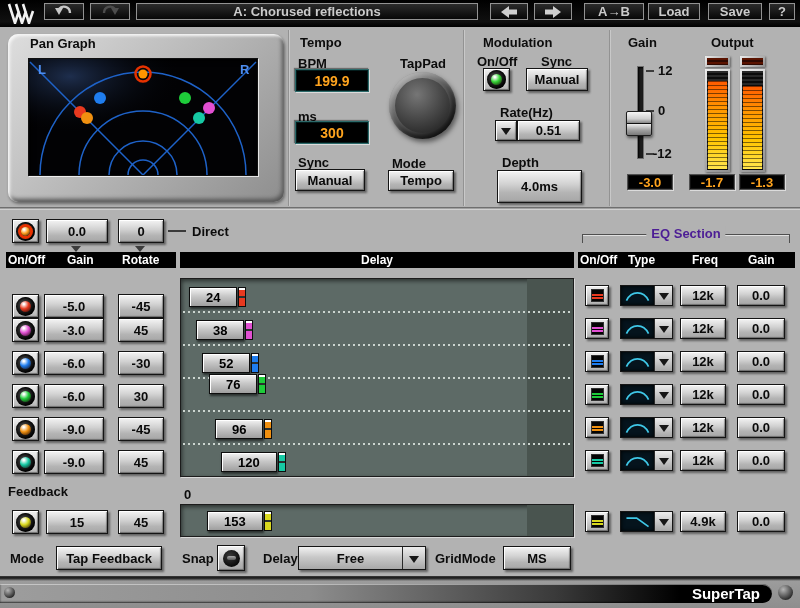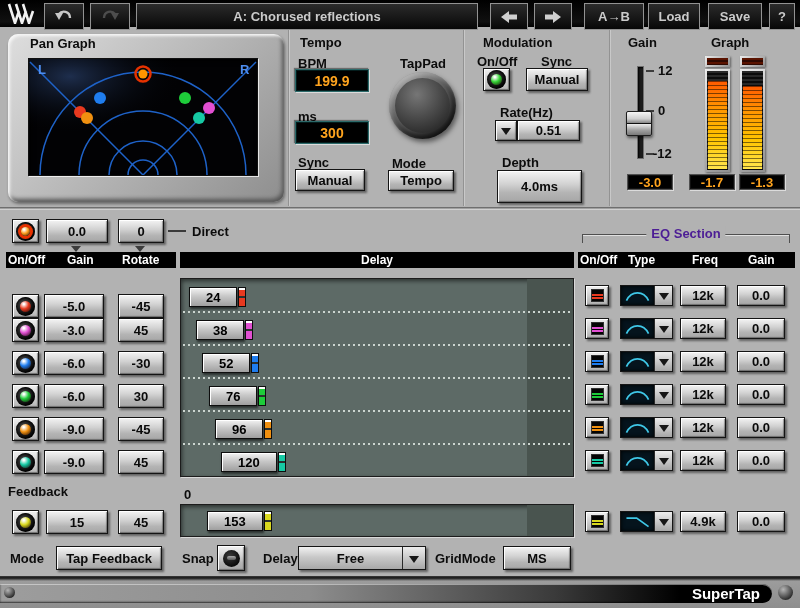--- a/index.html
+++ b/index.html
@@ -3,21 +3,21 @@
 <meta charset="utf-8">
 <style>
   *{margin:0;padding:0;box-sizing:border-box}
   html,body{width:800px;height:608px}
   body{position:relative;background:#b2b2b2;font-family:"Liberation Sans",sans-serif;overflow:hidden}
   .abs{position:absolute}
   .lbl{position:absolute;font-weight:bold;font-size:13px;color:#0c0c0c;white-space:nowrap}
 
   
   .titlebar{position:absolute;left:0;top:0;width:800px;height:27px;background:linear-gradient(180deg,#000 0%,#101010 80%,#000)}
-  .tbtn{position:absolute;top:3px;height:27px;background:linear-gradient(180deg,#2b2b2b,#070707);border:1px solid #929292;color:#cbcbcb;font:bold 13px "Liberation Sans",sans-serif;display:flex;align-items:center;justify-content:center;cursor:default}
+  .tbtn{position:absolute;top:3px;height:17px;background:linear-gradient(180deg,#2b2b2b,#070707);border:1px solid #929292;color:#cbcbcb;font:bold 13px "Liberation Sans",sans-serif;display:flex;align-items:center;justify-content:center;cursor:default}
   .tbtn svg{display:block}
 
   
   .btn3d{position:absolute;border:1px solid #141414;background:linear-gradient(180deg,#f4f4f4 0%,#d2d2d2 42%,#b4b4b4 70%,#a6a6a6 100%);box-shadow:inset 1px 1px 0 rgba(255,255,255,.95),inset -1px -1px 1px rgba(0,0,0,.35),1.5px 2px 2px rgba(0,0,0,.45);font:bold 13px "Liberation Sans",sans-serif;color:#0a0a0a;display:flex;align-items:center;justify-content:center}
 
   
   .lcd{position:absolute;background:#000;color:var(--disp,#ffa41e);font:bold 14px "Liberation Sans",sans-serif;display:flex;align-items:center;justify-content:center;border:1px solid #2c6a6a;box-shadow:inset 0 0 0 1px #041c1c,1px 1px 0 rgba(255,255,255,.55),-1px -1px 1px rgba(0,0,0,.4)}
   .lcd.plain{border-color:#505050;box-shadow:inset 0 0 0 1px #101010,1px 1px 0 rgba(255,255,255,.55)}
   .lcd.sm{font-size:13px}
 
@@ -181,21 +181,21 @@
 <button class="btn3d" style="left:526px;top:68px;width:62px;height:23px">Manual</button>
 <span class="lbl" style="left:500px;top:105px">Rate(Hz)</span>
 <button class="btn3d" style="left:495px;top:120px;width:22px;height:21px">
     <span style="width:0;height:0;border:5px solid transparent;border-top:7px solid #161616;margin-top:7px"></span>
   </button>
 <button class="btn3d" style="left:517px;top:120px;width:63px;height:21px">0.51</button>
 <span class="lbl" style="left:502px;top:155px">Depth</span>
 <button class="btn3d" style="left:497px;top:170px;width:85px;height:33px">4.0ms</button>
 
 <span class="lbl" style="left:628px;top:35px">Gain</span>
-<span class="lbl" style="left:711px;top:35px">Graph</span>
+<span class="lbl" style="left:711px;top:35px">Output</span>
 <div class="ftrack" style="left:637px;top:66px;width:7px;height:93px"></div>
 <div class="tick" style="left:646px;top:70px"></div>
 <div class="tick" style="left:646px;top:110px"></div>
 <div class="tick" style="left:646px;top:153px"></div>
 <span class="lbl" style="left:658px;top:63px">12</span>
 <span class="lbl" style="left:658px;top:103px">0</span>
 <span class="lbl" style="left:653px;top:146px">-12</span>
 <div class="fader" style="left:626px;top:111px;width:26px;height:25px"></div>
 <div class="meterframe" style="left:705px;top:56px;width:25px;height:11px">
     <div class="clipbody"></div>
@@ -259,21 +259,21 @@
     <span class="dstripe"></span>
   </div>
     <div class="dhandle" style="top: 41px; left: 15px; --led: #e14fd2;">
     <span class="dgrip">38</span>
     <span class="dstripe"></span>
   </div>
     <div class="dhandle" style="top: 74px; left: 21px; --led: #1f7dee;">
     <span class="dgrip">52</span>
     <span class="dstripe"></span>
   </div>
-    <div class="dhandle" style="top: 107px; left: 28px; --led: #1ecc3a;">
+    <div class="dhandle" style="top: 95px; left: 28px; --led: #1ecc3a;">
     <span class="dgrip">76</span>
     <span class="dstripe"></span>
   </div>
     <div class="dhandle" style="top: 140px; left: 34px; --led: #f09010;">
     <span class="dgrip">96</span>
     <span class="dstripe"></span>
   </div>
     <div class="dhandle" style="top: 173px; left: 40px; --led: #16c9a4;">
     <span class="dgrip">120</span>
     <span class="dstripe"></span>

